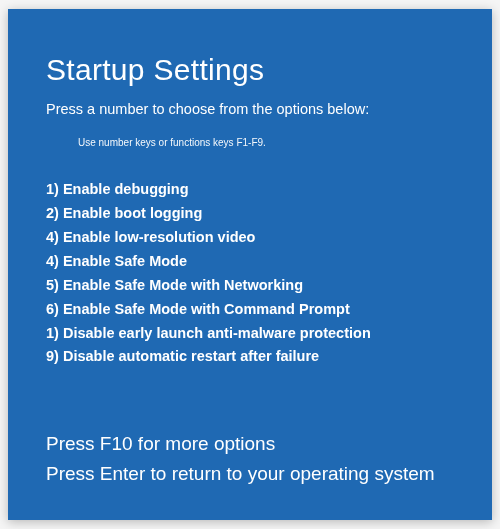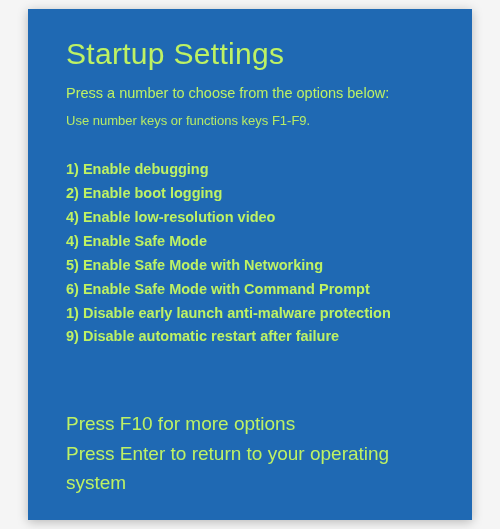--- a/index.html
+++ b/index.html
@@ -10,44 +10,45 @@
     body {
       width: 500px;
       height: 529px;
       background: #f5f5f5;
       font-family: "Segoe UI", Tahoma, sans-serif;
       display: flex;
       align-items: center;
       justify-content: center;
     }
     .screen {
-      width: 444px;
+      width: 484px;
       height: 511px;
       background: #1f69b3;
-      color: #bef264;
-      padding: 28px 38px 20px 38px;
+      color: #ffffff;
+      padding: 44px 38px 20px 38px;
       box-shadow: 0 2px 10px rgba(0,0,0,0.25);
       font-weight: 300;
     }
     .title {
       font-size: 30px;
       font-weight: 300;
       margin-bottom: 14px;
       letter-spacing: 0.3px;
     }
     .subtitle {
       font-size: 14.5px;
       font-weight: 400;
-      margin-bottom: 12px;
+      margin-bottom: 20px;
     }
     .hint {
-      font-size: 13px;
+      font-size: 10px;
       font-weight: 400;
       opacity: 0.95;
       margin-bottom: 30px;
+      margin-left: 32px;
     }
     .options {
       margin-bottom: 60px;
     }
     .option {
       font-size: 14.5px;
       font-weight: 700;
       line-height: 1.65;
     }
     .footer-line {

